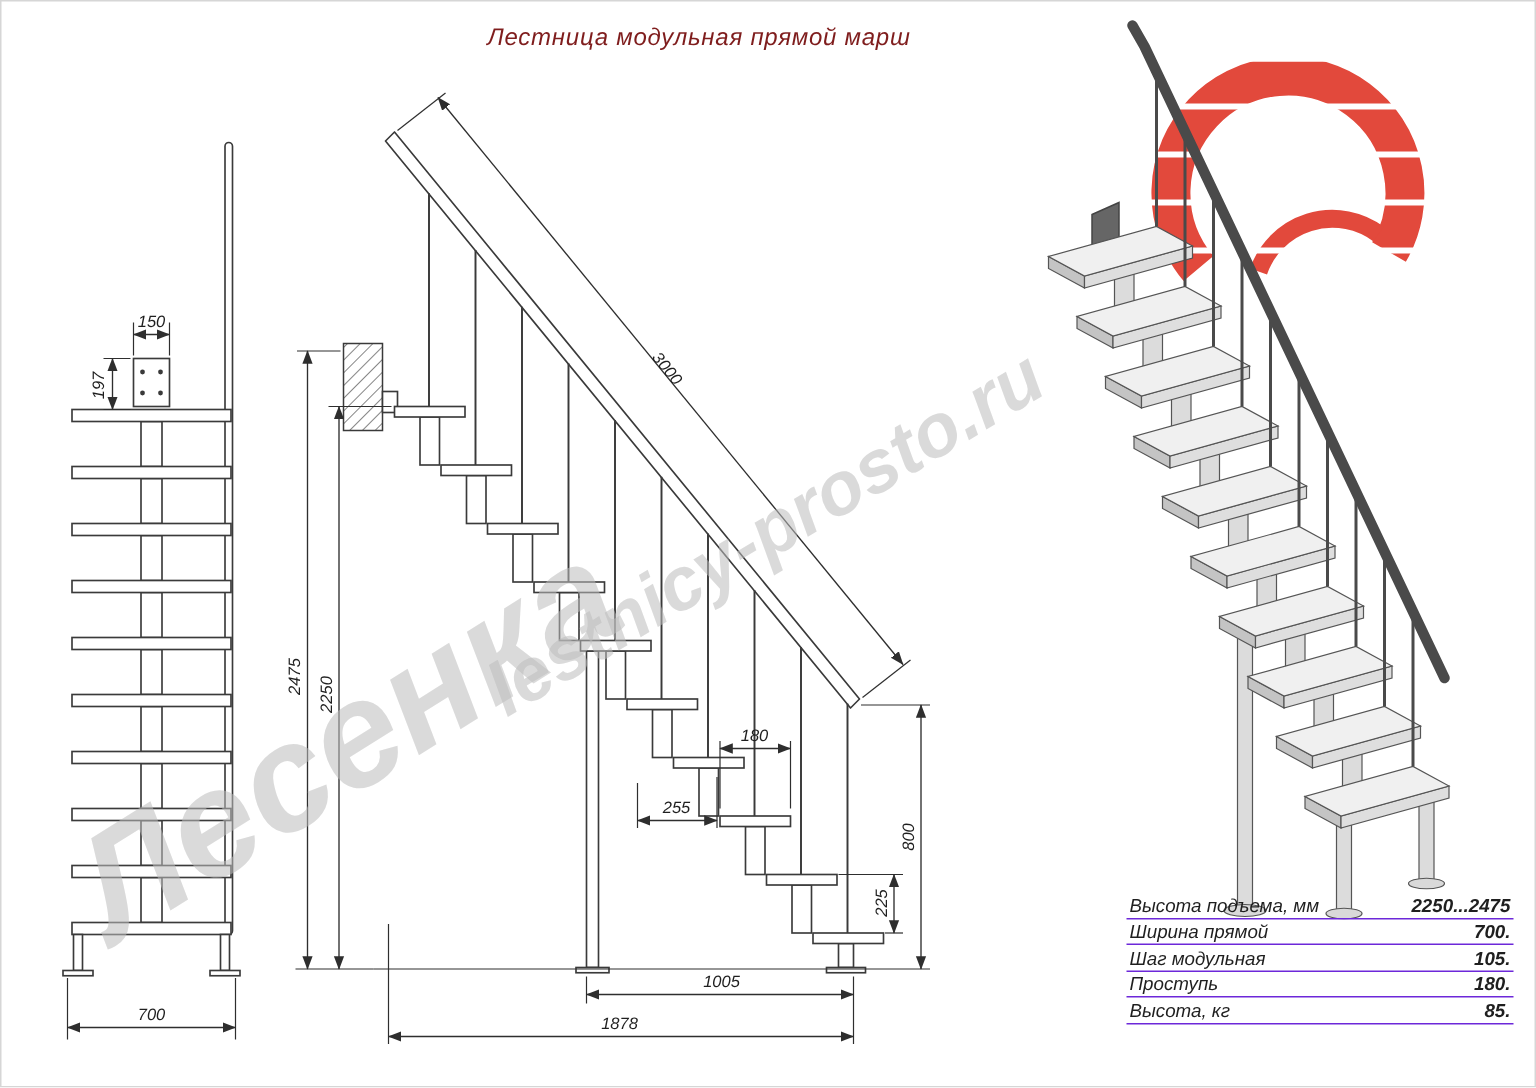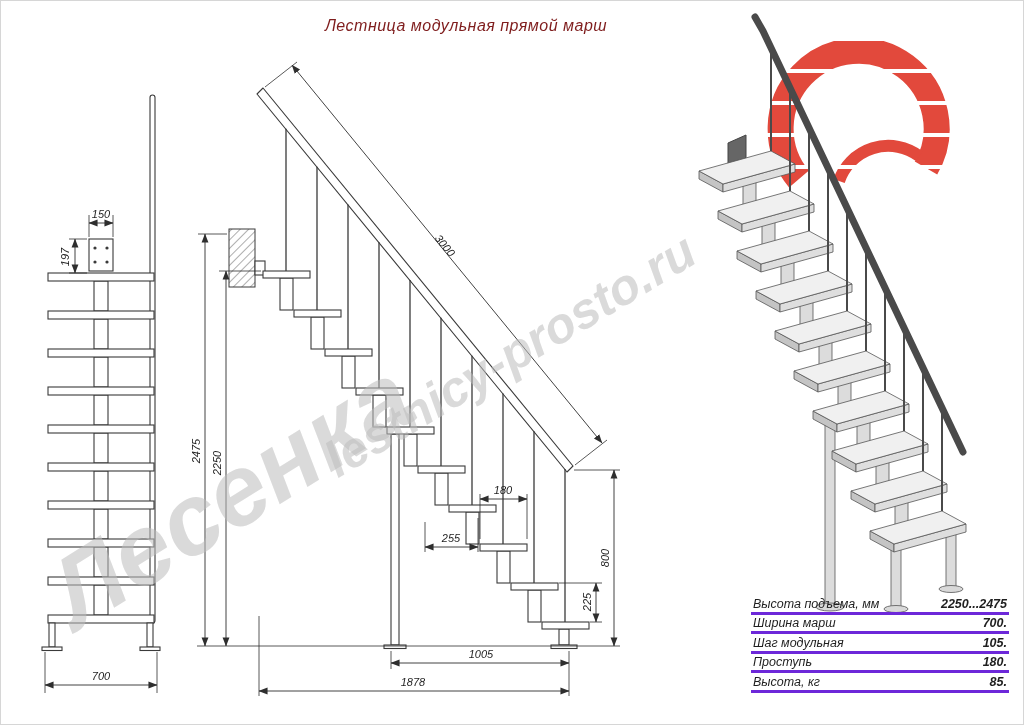--- a/index.html
+++ b/index.html
@@ -18,21 +18,21 @@
   .iso-left{fill:#c4c4c4;stroke:#555;stroke-width:.8;}
   .iso-front{fill:#dedede;stroke:#555;stroke-width:.8;}
   .iso-bal{stroke:#4a4a4a;stroke-width:2;}
   .foot{fill:#d9d9d9;stroke:#555;stroke-width:.8;}
   .watermark{position:absolute;pointer-events:none;color:#bdbdbd;opacity:.55;
              font-style:italic;font-weight:bold;white-space:nowrap;transform-origin:0 50%;z-index:5;}
   #wm-brand{left:58px;top:540px;font-size:100px;line-height:120px;transform:rotate(-32deg);}
   #wm-site{left:328px;top:432px;font-size:50px;line-height:62px;transform:rotate(-31deg);}
   .spec{position:absolute;left:750px;top:594px;width:258px;z-index:6;}
   .spec-row{display:flex;justify-content:space-between;align-items:flex-end;
-            border-bottom:3px solid #6d28d9;padding:1px 2px 1px 2px;
+            border-bottom:1px solid #6d28d9;padding:1px 2px 1px 2px;
             font:italic 12.5px "Liberation Sans",sans-serif;color:#1f1f1f;height:14.5px;}
   .spec-val{text-align:right;font-weight:bold;}
 </style>
 </head>
 <body>
 
 <div id="page">
 
   <div class="title">Лестница модульная прямой марш</div>
 
@@ -260,21 +260,21 @@
 
   <div class="watermark" id="wm-brand">Лесенка</div>
   <div class="watermark" id="wm-site">lestnicy-prosto.ru</div>
 
   <div class="spec">
     <div class="spec-row">
       <span>Высота подъема, мм</span>
       <span class="spec-val">2250...2475</span>
     </div>
     <div class="spec-row">
-      <span>Ширина марш</span>
+      <span>Ширина прямой</span>
       <span class="spec-val">700.</span>
     </div>
     <div class="spec-row">
       <span>Шаг модульная</span>
       <span class="spec-val">105.</span>
     </div>
     <div class="spec-row">
       <span>Проступь</span>
       <span class="spec-val">180.</span>
     </div>

